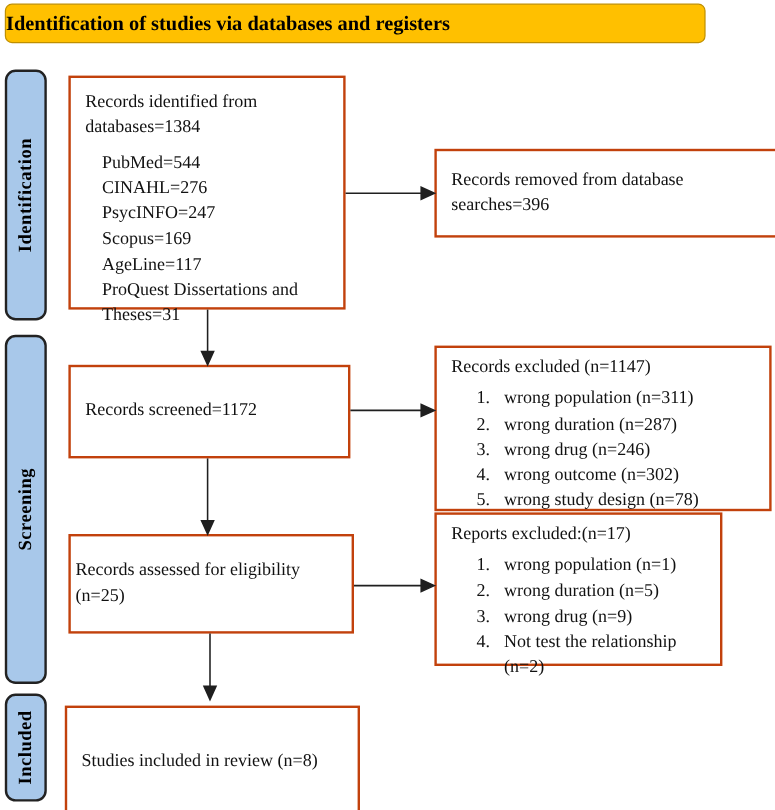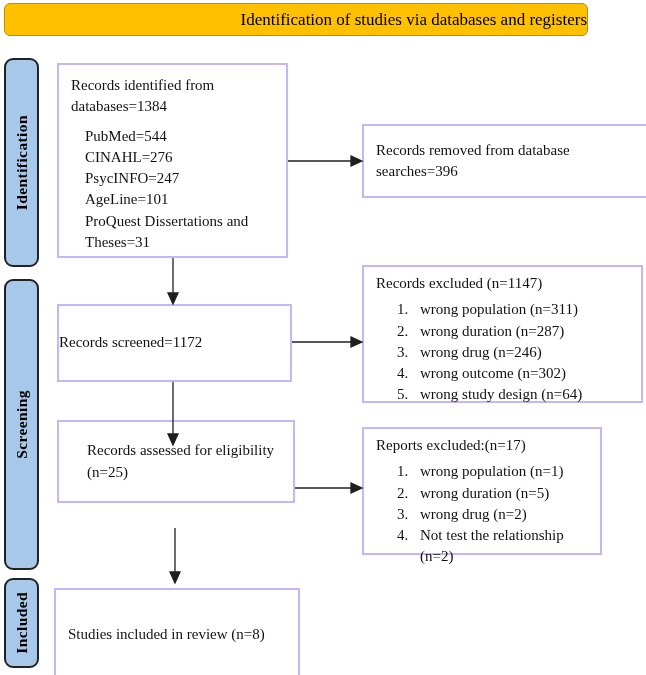--- a/index.html
+++ b/index.html
@@ -3,46 +3,46 @@
 <meta charset="utf-8">
 <style>
   html,body { margin:0; padding:0; background:#ffffff; }
   .canvas {
     position:relative; width:646px; height:675px; background:#ffffff;
     font-family:"Liberation Serif", serif; color:#111111; overflow:hidden;
   }
   .banner {
     position:absolute; left:4px; top:3px; width:582px; height:31px;
     background:#FFC000; border:1px solid #BF8F00; border-radius:6px;
-    display:flex; align-items:center; justify-content:flex-end;
-    font-weight:normal; font-size:17px; color:#000;
+    display:flex; align-items:center; justify-content:flex-start;
+    font-weight:bold; font-size:17px; color:#000;
   }
   .side {
     position:absolute; left:4px; width:35px;
     background:#A8C8EA; border:2px solid #222222; border-radius:9px;
     display:flex; align-items:center; justify-content:center; box-sizing:border-box;
   }
   .side span {
     writing-mode:vertical-rl; transform:rotate(180deg);
     font-weight:bold; font-size:15.5px; letter-spacing:0.4px; color:#000;
     white-space:nowrap;
   }
   .side-identification { top:58px;  height:209px; }
   .side-screening      { top:279px; height:291px; }
   .side-included       { top:578px; height:90px;  }
   .box {
-    position:absolute; background:#ffffff; border:2px solid #c4b5fd;
+    position:absolute; background:#ffffff; border:2px solid #c2410c;
     box-sizing:border-box; font-size:15px; line-height:1.42; color:#111;
   }
   .vcenter { display:flex; align-items:center; }
   .box-identified { left:57px;  top:63px;  width:231px; height:195px; padding:10px 6px 6px 12px; }
   .box-removed    { left:362px; top:124px; width:304px; height:74px;  padding:0 10px 0 12px; }
-  .box-screened   { left:57px;  top:304px; width:235px; height:78px;  padding:0 10px 0 0; }
-  .box-excluded   { left:362px; top:265px; width:281px; height:138px; padding:6px 6px 0 12px; }
-  .box-assessed   { left:57px;  top:420px; width:238px; height:83px;  padding:0 10px 0 28px; }
+  .box-screened   { left:57px;  top:304px; width:235px; height:78px;  padding:0 10px 0 12px; }
+  .box-excluded   { left:362px; top:288px; width:281px; height:138px; padding:6px 6px 0 12px; }
+  .box-assessed   { left:57px;  top:445px; width:238px; height:83px;  padding:0 10px 0 4px; }
   .box-reports    { left:362px; top:427px; width:240px; height:128px; padding:6px 6px 0 12px; }
   .box-studies    { left:54px;  top:588px; width:246px; height:94px;  padding:0 10px 0 12px; }
   ul.plain-list { list-style:none; margin:8px 0 0 14px; padding:0; }
   ol.num-list  { margin:5px 0 0 0; padding-left:36px; }
   ol.num-list li { padding-left:8px; }
   svg.arrows { position:absolute; left:0; top:0; pointer-events:none; }
 </style>
 </head>
 <body>
 
@@ -61,54 +61,55 @@
   <div class="side side-included">
     <span>Included</span>
   </div>
 
   <div class="box box-identified">
     <div>Records identified from databases=1384</div>
     <ul class="plain-list">
         <li>PubMed=544</li>
         <li>CINAHL=276</li>
         <li>PsycINFO=247</li>
-        <li>AgeLine=101</li>
+        <li>Scopus=169</li>
+        <li>AgeLine=117</li>
         <li>ProQuest Dissertations  and Theses=31</li>
       </ul>
   </div>
 
   <div class="box box-removed vcenter">
     <div>Records removed from database searches=396</div>
   </div>
 
   <div class="box box-screened vcenter">
     <div>Records screened=1172</div>
   </div>
 
   <div class="box box-excluded">
     <div>Records excluded (n=1147)</div>
     <ol class="num-list">
         <li>wrong population (n=311)</li>
         <li>wrong duration (n=287)</li>
         <li>wrong drug (n=246)</li>
         <li>wrong outcome (n=302)</li>
-        <li>wrong study design (n=64)</li>
+        <li>wrong study design (n=78)</li>
       </ol>
   </div>
 
   <div class="box box-assessed vcenter">
     <div>Records assessed for eligibility (n=25)</div>
   </div>
 
   <div class="box box-reports">
     <div>Reports excluded:(n=17)</div>
     <ol class="num-list">
         <li>wrong population (n=1)</li>
         <li>wrong duration (n=5)</li>
-        <li>wrong drug (n=2)</li>
+        <li>wrong drug (n=9)</li>
         <li>Not test the relationship (n=2)</li>
       </ol>
   </div>
 
   <div class="box box-studies vcenter">
     <div>Studies included in review (n=8)</div>
   </div>
 
   <svg class="arrows" width="646" height="675" viewBox="0 0 646 675">
     <g stroke="#1f1f1f" stroke-width="1.3" fill="#1f1f1f">

